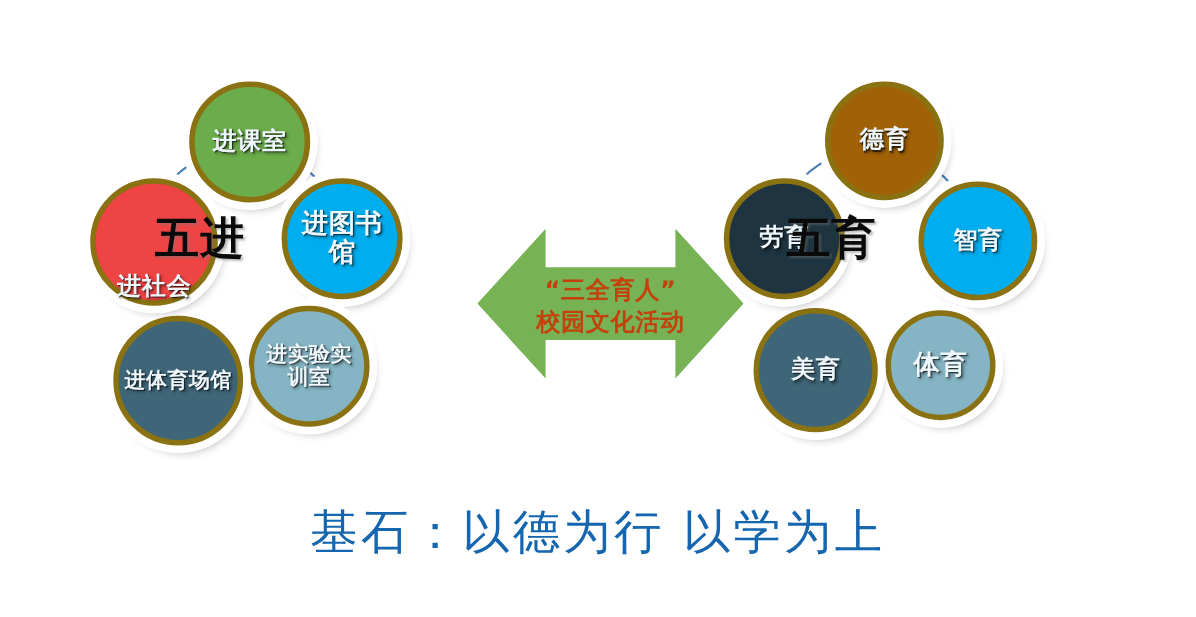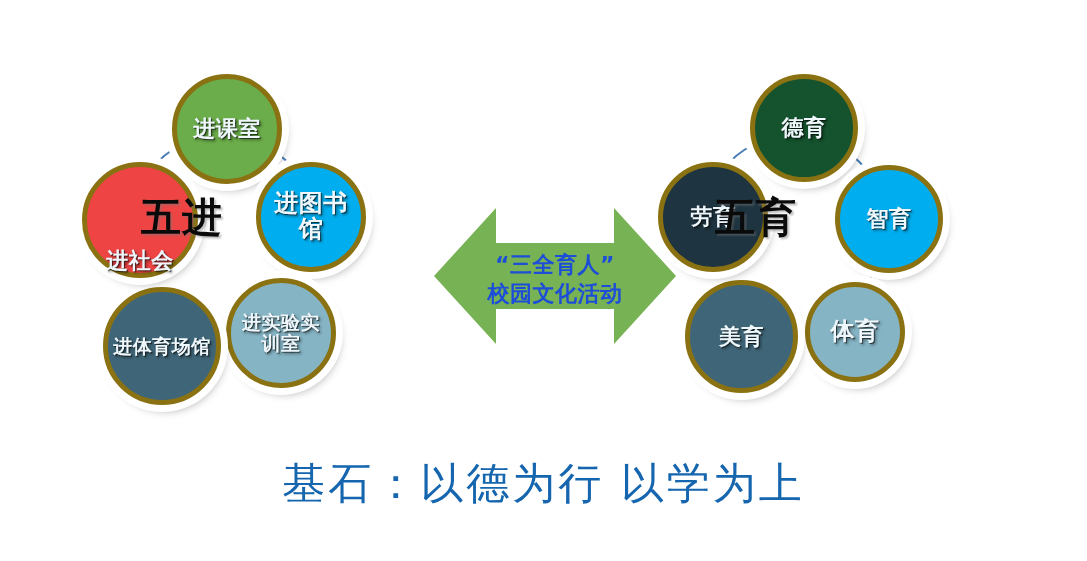--- a/index.html
+++ b/index.html
@@ -98,21 +98,21 @@
     position: absolute;
     left: 434px;
     top: 250px;
     width: 242px;
     z-index: 3;
     text-align: center;
     font-family: "DejaVu Sans", "Liberation Sans", sans-serif;
     font-weight: 700;
     font-size: 22px;
     line-height: 1.32;
-    color: #1d4ed8;
+    color: #c2410c;
     letter-spacing: 0.5px;
   }
 
   
   #caption {
     position: absolute;
     left: 0;
     top: 455px;
     width: 1087px;
     text-align: center;
@@ -165,21 +165,21 @@
     <div>“三全育人”</div>
     <div>校园文化活动</div>
   </div>
 
   <div class="cluster" id="cluster-right">
 
     <div class="hub-ring" style="left:62px; top:52px; width:185px; height:185px;"></div>
 
     <div class="hub-label" style="left:75px; top:115px;">五育</div>
 
-    <div class="bubble t-lg" style="left:110px; top:-8px; width:108px; height:108px; background:#14532d;">
+    <div class="bubble t-lg" style="left:110px; top:-8px; width:108px; height:108px; background:#a16207;">
       <span class="bubble-text">德育</span>
     </div>
 
     <div class="bubble t-lg" style="left:195px; top:83px; width:108px; height:108px; background:#00AEEF;">
       <span class="bubble-text">智育</span>
     </div>
 
     <div class="bubble t-md" style="left:165px; top:200px; width:100px; height:100px; background:#85B4C4;">
       <span class="bubble-text">体育</span>
     </div>

